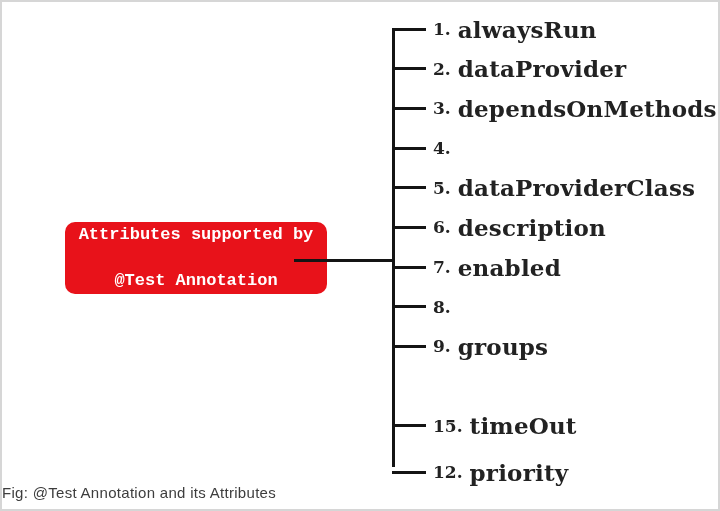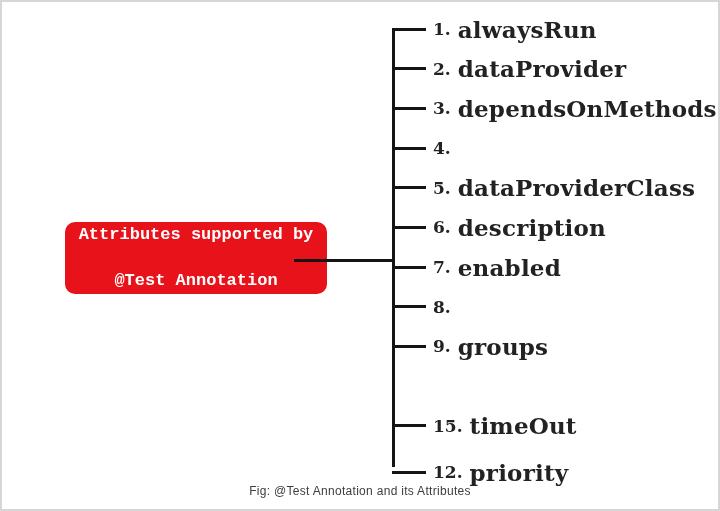--- a/index.html
+++ b/index.html
@@ -86,23 +86,22 @@
     font-size: 23px;
     font-weight: 600;
     color: #222222;
     letter-spacing: 0.2px;
   }
   .caption {
     position: absolute;
     left: 0;
     right: 0;
     top: 482px;
-    text-align: center;
     font-family: "Liberation Sans", sans-serif;
-    font-size: 12px;
+    font-size: 15px;
     color: #3d3d3d;
     letter-spacing: 0.3px;
   }
 </style>
 </head>
 <body>
 
 <div class="canvas">
 
   <div class="root-node" style="background: rgb(232, 18, 26); color: rgb(255, 255, 255);">

